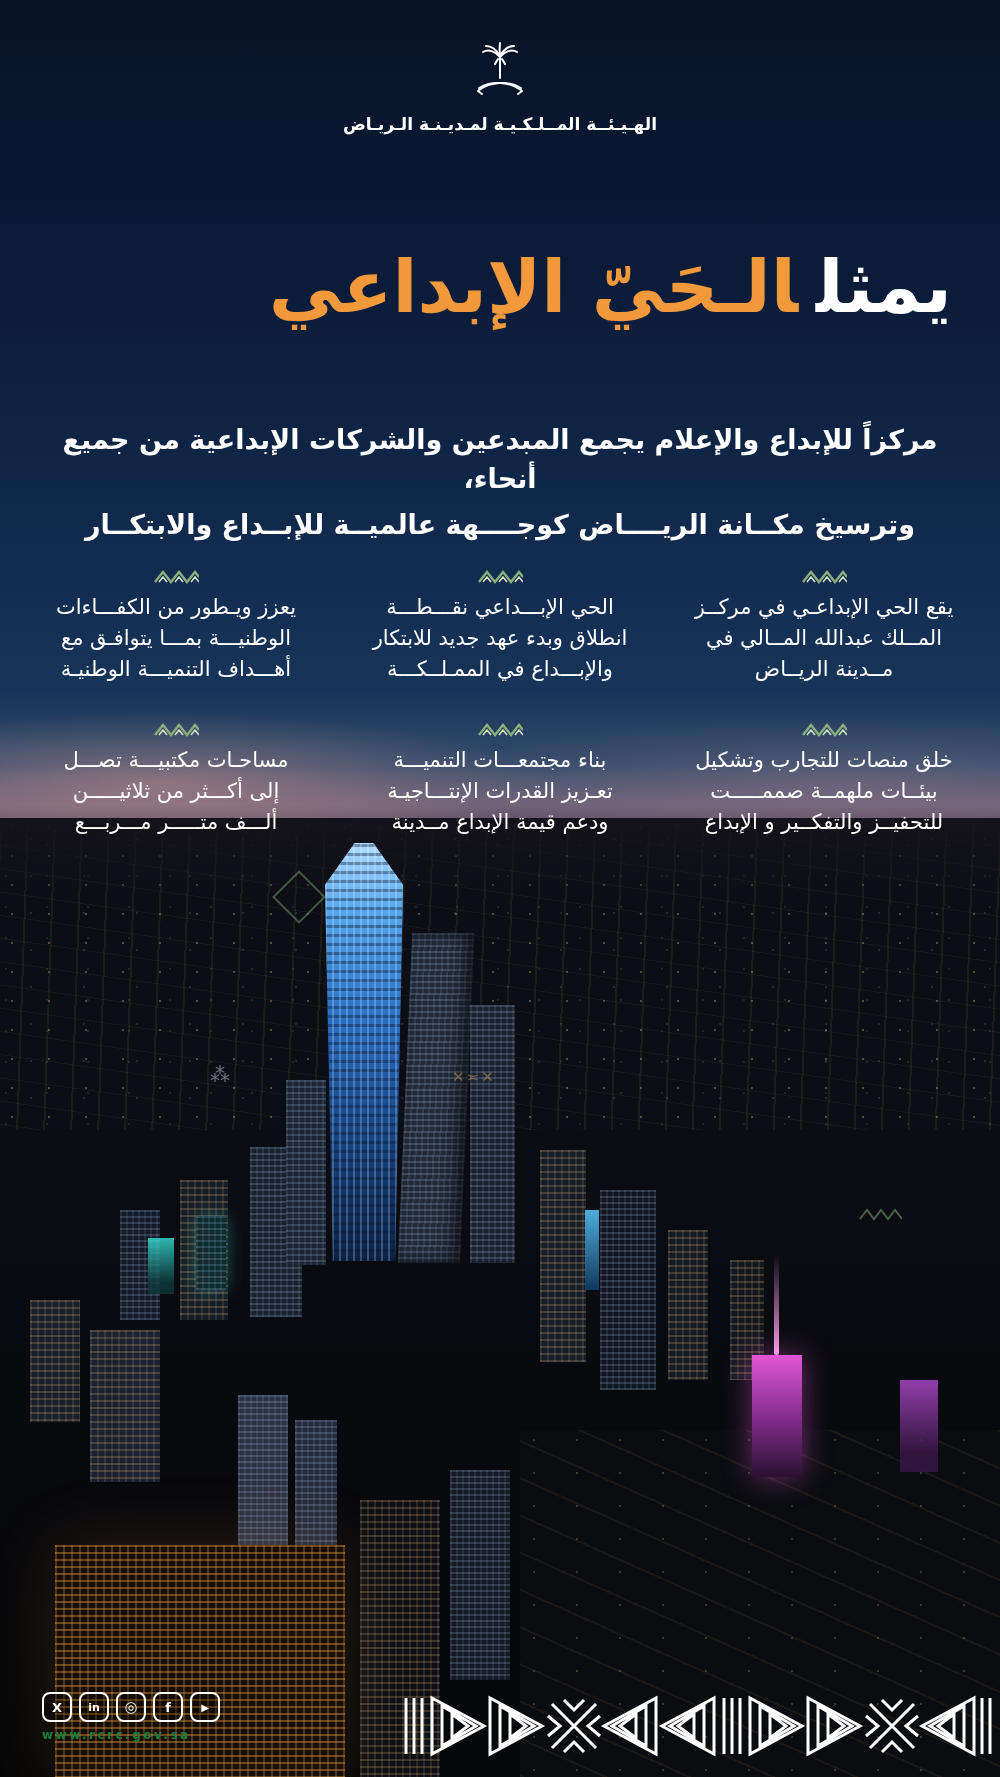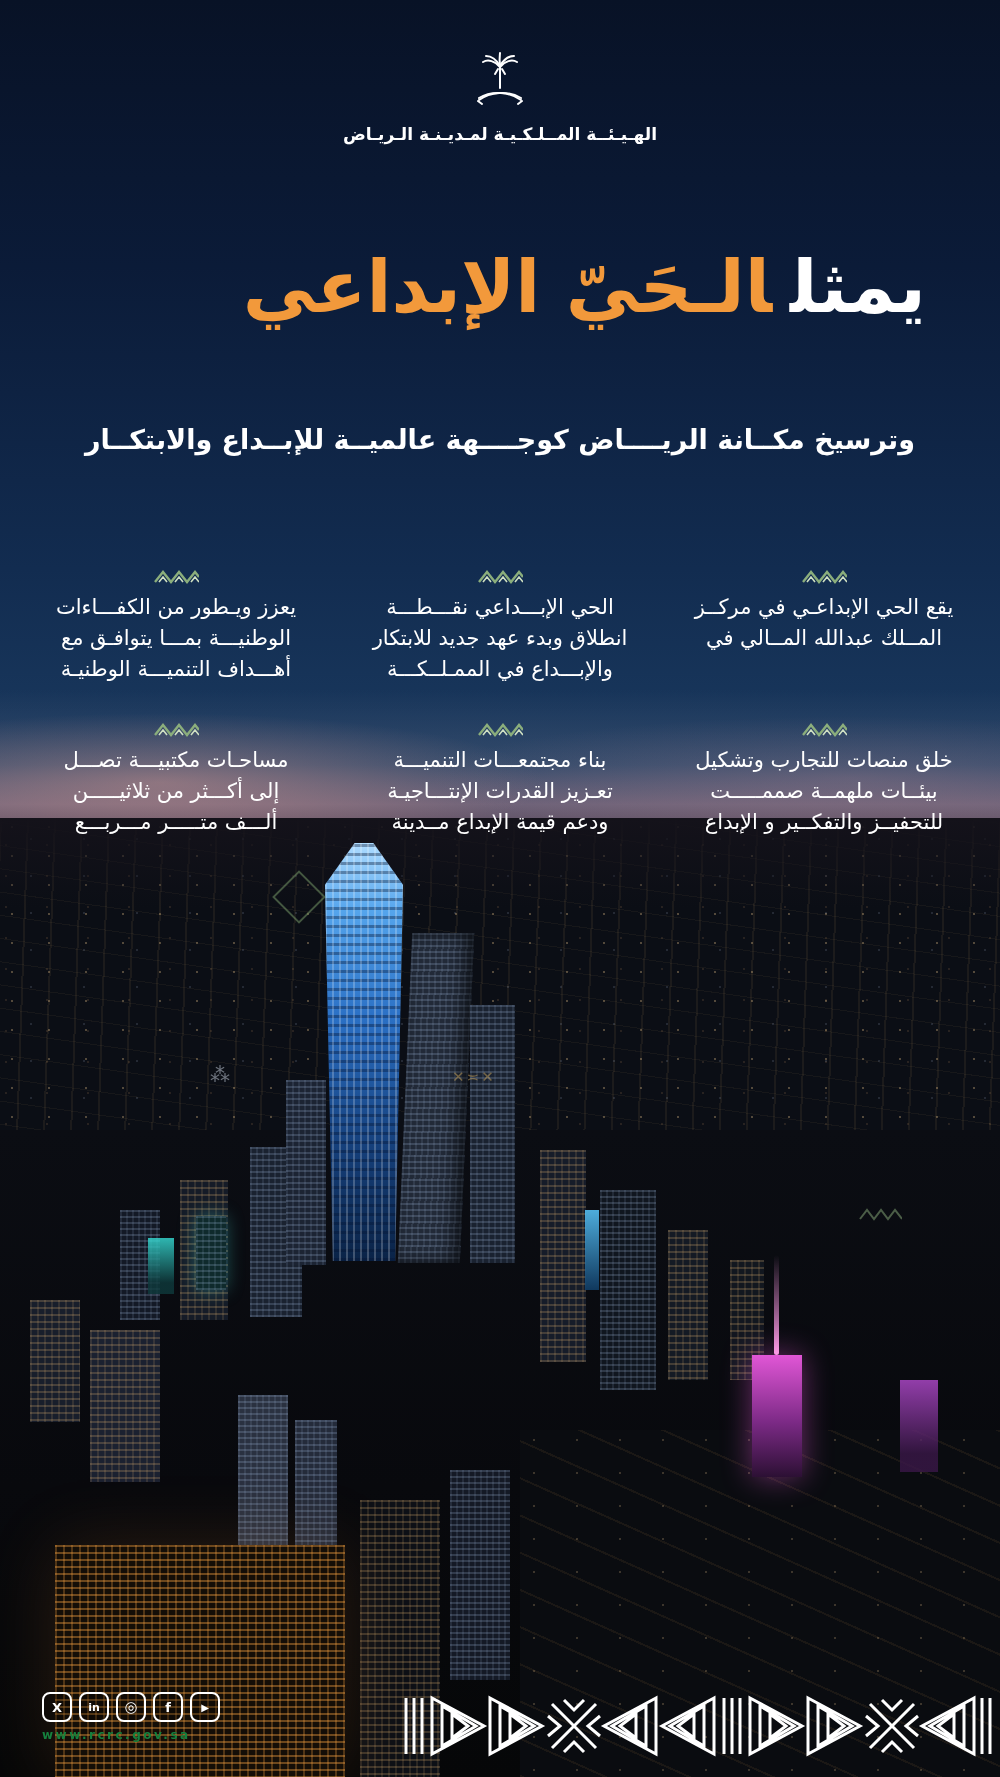--- a/index.html
+++ b/index.html
@@ -4,27 +4,27 @@
 <style>
   html,body{margin:0;padding:0;}
   body{
     width:1000px;height:1777px;position:relative;overflow:hidden;
     font-family:"DejaVu Sans",sans-serif;color:#fff;
     background:linear-gradient(180deg,#081226 0%,#0b1b38 15%,#122c50 32%,#1c3d63 46%,#28496e 58%,#315378 68%);
   }
   .abs{position:absolute;}
 
   
-  .brand{top:52px;left:0;width:1000px;text-align:center;}
+  .brand{top:42px;left:0;width:1000px;text-align:center;}
   .brand svg{display:block;margin:0 auto 10px auto;}
   .brand-ar{font-size:17px;font-weight:bold;letter-spacing:.5px;direction:rtl;}
   .brand-en{font-size:11.5px;font-weight:bold;letter-spacing:2.2px;margin-top:4px;color:#eef2f7;}
 
   
-  .headline{top:238px;right:74px;left:40px;direction:rtl;
+  .headline{top:238px;right:48px;left:40px;direction:rtl;
     font-size:73px;font-weight:bold;line-height:1.35;white-space:nowrap;}
   .hl-white{color:#ffffff;}
   .hl-orange{color:#F2993B;margin-right:18px;}
 
   
   .intro{top:420px;left:45px;width:910px;text-align:center;direction:rtl;}
   .intro p{margin:0 0 7px 0;font-size:27px;font-weight:bold;line-height:1.45;}
 
   
   .features{top:568px;left:28px;width:944px;display:grid;direction:rtl;
@@ -148,32 +148,34 @@
       <path d="M46 48 C35 40,17 38,4 46"></path>
       <path d="M3 49 l4 3 M47 49 l-4 3"></path>
     </g>
   </svg>
   <div class="brand-ar">الهـيـئــة المــلـكـيـة لمـديـنـة الـريـاض</div>
 </div>
 
 <h1 class="abs headline" style="margin:0;" dir="rtl"><span class="hl-white">يمثل</span><span class="hl-orange">الـحَيّ الإبداعي</span></h1>
 
 <div class="abs intro">
+  <p dir="rtl">مركزاً للإبداع والإعلام يجمع المبدعين والشركات الإبداعية من جميع أنحاء،</p>
   <p dir="rtl">وترسيخ مكــانة الريــــاض كوجــــهة عالميــة للإبــداع والابتكــار</p>
 </div>
 
 <div class="abs features">
 
   <div class="feature">
     <svg class="zz" width="46" height="17" viewBox="0 0 46 17">
       <path d="M2 14 L10 4 L18 14 L26 4 L34 14 L42 4 L46 9" fill="none" stroke="#8BAE7C" stroke-width="2.4"></path>
       <path d="M6 14 L10 9 L14 14 M22 14 L26 9 L30 14 M38 14 L42 9 L46 14" fill="none" stroke="#CFE0C2" stroke-width="1.6"></path>
     </svg>
     <p>يقع الحي الإبداعـي في مركــز</p>
     <p>المــلك عبدالله المــالي في</p>
+    <p>مــدينة الريــاض</p>
   </div>
 
   <div class="feature">
     <svg class="zz" width="46" height="17" viewBox="0 0 46 17">
       <path d="M2 14 L10 4 L18 14 L26 4 L34 14 L42 4 L46 9" fill="none" stroke="#8BAE7C" stroke-width="2.4"></path>
       <path d="M6 14 L10 9 L14 14 M22 14 L26 9 L30 14 M38 14 L42 9 L46 14" fill="none" stroke="#CFE0C2" stroke-width="1.6"></path>
     </svg>
     <p>الحي الإبـــداعي نقـــطـــة</p>
     <p>انطلاق وبدء عهد جديد للابتكار</p>
     <p>والإبـــداع في الممـلــكـــة</p>

